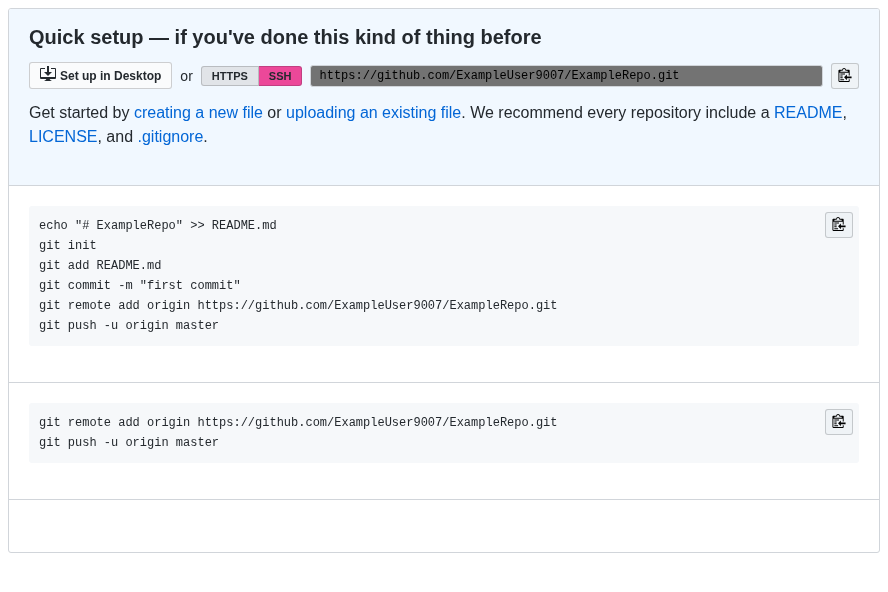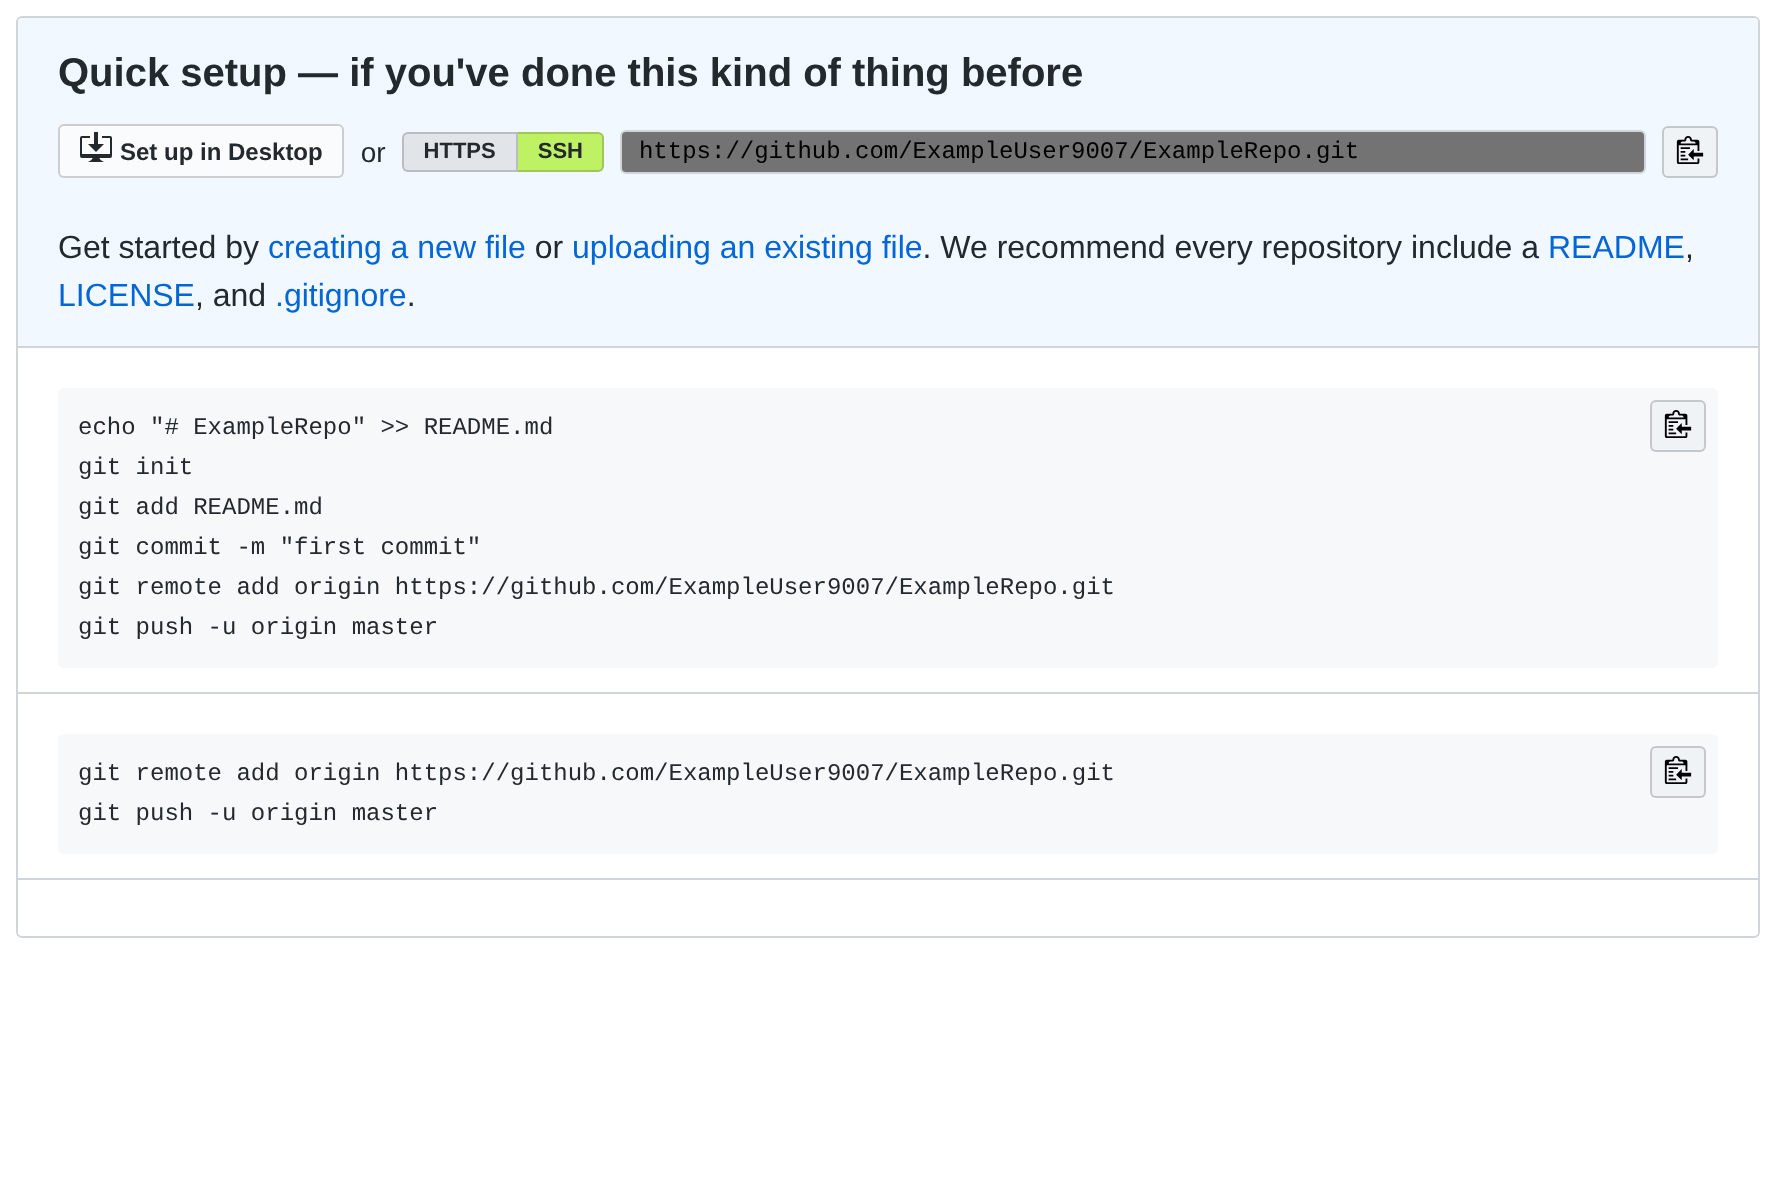--- a/index.html
+++ b/index.html
@@ -10,38 +10,38 @@
       background: #fff;
       width: 888px;
     }
     .panel {
       border: 1px solid #d1d5da;
       border-radius: 3px;
       margin: 8px;
       overflow: hidden;
     }
     .section {
-      padding: 16px 20px 12px 20px;
+      padding: 16px 20px 36px 20px;
       border-bottom: 1px solid #d1d5da;
     }
     .section:last-child { border-bottom: none; }
     .section.blue {
       background: #f1f8ff;
     }
     h2 {
       font-size: 20px;
       font-weight: 600;
       margin-bottom: 12px;
       line-height: 1.25;
     }
     .setup-row {
       display: flex;
       align-items: center;
       gap: 8px;
-      margin-bottom: 24px;
+      margin-bottom: 12px;
     }
     .btn {
       background: #fafbfc;
       border: 1px solid rgba(27,31,35,0.2);
       border-radius: 3px;
       padding: 3px 10px;
       font-size: 12px;
       font-weight: 600;
       cursor: pointer;
       color: #24292e;
@@ -54,21 +54,21 @@
       color: #24292e;
     }
     .btn-group {
       display: inline-flex;
     }
     .btn-group .segment {
       border: 1px solid rgba(27,31,35,0.2);
       padding: 3px 10px;
       font-size: 11px;
       font-weight: 600;
-      background: #bef264;
+      background: #ec4899;
       cursor: pointer;
       color: #24292e;
     }
     .btn-group .segment.active {
       background: #e1e4e8;
     }
     .btn-group .segment:first-child {
       border-radius: 3px 0 0 3px;
       text-align: center;
     }

